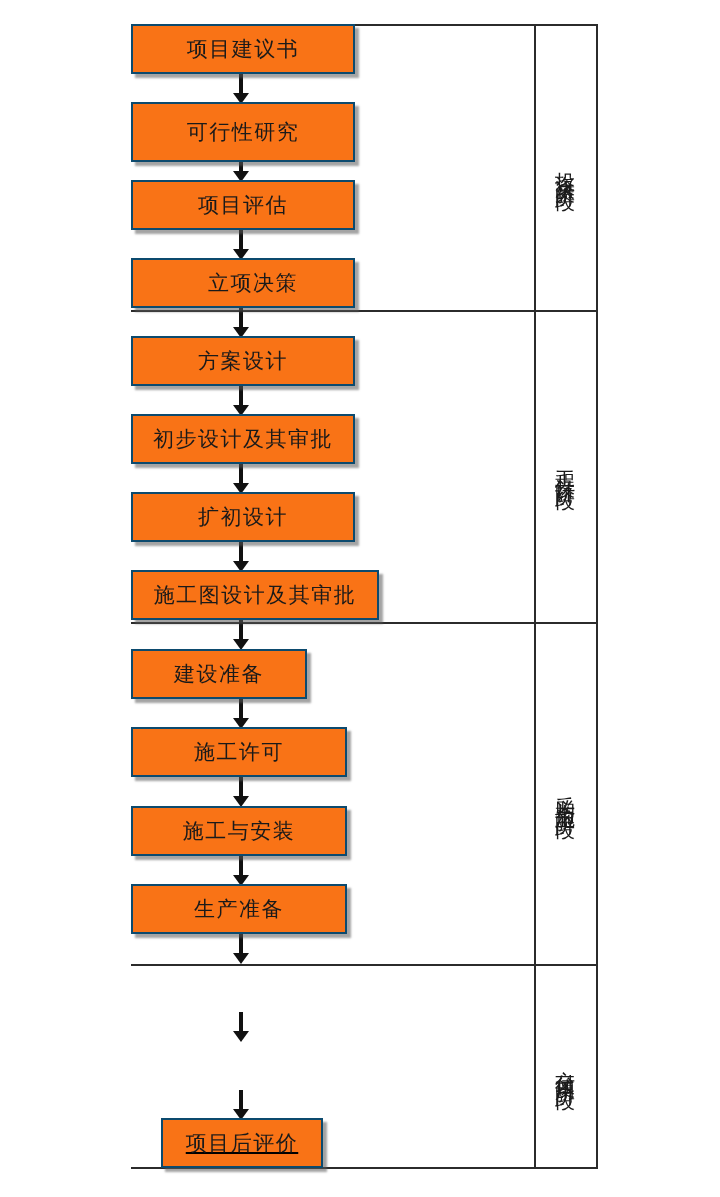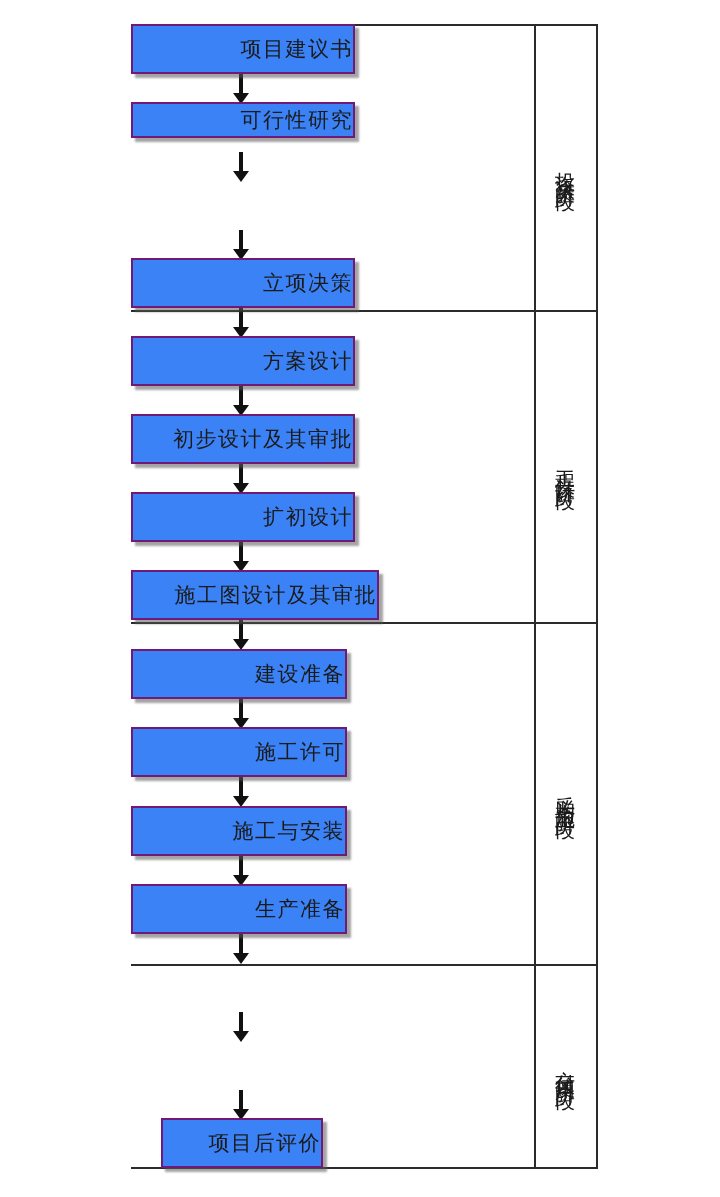--- a/index.html
+++ b/index.html
@@ -23,26 +23,26 @@
     position: absolute;
     background: #2b2b2b;
   }
   .frame-h { height: 2px; }
   .frame-v { width: 2px; }
 
   
   .proc-box {
     position: absolute;
     box-sizing: border-box;
-    background: #3b82f6;
-    border: 2px solid #701a75;
+    background: #f97316;
+    border: 2px solid #0c4a6e;
     box-shadow: 4px 4px 2px rgba(90,90,90,0.55);
     display: flex;
     align-items: center;
-    justify-content: flex-end;
+    justify-content: center;
   }
   .proc-label {
     font-size: 21px;
     line-height: 1;
     color: #1a1a1a;
     letter-spacing: 1.5px;
     white-space: nowrap;
     font-family: "Liberation Serif", "DejaVu Serif", serif;
   }
 
@@ -154,51 +154,54 @@
       <div class="arrow-head"></div>
     </div>
   <div class="arrow" style="left:231px; top:1090px; width:20px; height:30px;">
       <div class="arrow-stem" style="height:22px;"></div>
       <div class="arrow-head"></div>
     </div>
 
   <div class="proc-box" style="left:131px; top:24px;   width:224px; height:50px;">
     <span class="proc-label">项目建议书</span>
   </div>
-  <div class="proc-box" style="left:131px; top:102px;  width:224px; height:36px;">
+  <div class="proc-box" style="left:131px; top:102px;  width:224px; height:60px;">
     <span class="proc-label">可行性研究</span>
+  </div>
+  <div class="proc-box" style="left:131px; top:180px;  width:224px; height:50px;">
+    <span class="proc-label">项目评估</span>
   </div>
   <div class="proc-box" style="left:131px; top:258px;  width:224px; height:50px;padding-left:20px;">
     <span class="proc-label">立项决策</span>
   </div>
   <div class="proc-box" style="left:131px; top:336px;  width:224px; height:50px;">
     <span class="proc-label">方案设计</span>
   </div>
   <div class="proc-box" style="left:131px; top:414px;  width:224px; height:50px;">
     <span class="proc-label">初步设计及其审批</span>
   </div>
   <div class="proc-box" style="left:131px; top:492px;  width:224px; height:50px;">
     <span class="proc-label">扩初设计</span>
   </div>
   <div class="proc-box" style="left:131px; top:570px;  width:248px; height:50px;">
     <span class="proc-label">施工图设计及其审批</span>
   </div>
-  <div class="proc-box" style="left:131px; top:649px;  width:216px; height:50px;">
+  <div class="proc-box" style="left:131px; top:649px;  width:176px; height:50px;">
     <span class="proc-label">建设准备</span>
   </div>
   <div class="proc-box" style="left:131px; top:727px;  width:216px; height:50px;">
     <span class="proc-label">施工许可</span>
   </div>
   <div class="proc-box" style="left:131px; top:806px;  width:216px; height:50px;">
     <span class="proc-label">施工与安装</span>
   </div>
   <div class="proc-box" style="left:131px; top:884px;  width:216px; height:50px;">
     <span class="proc-label">生产准备</span>
   </div>
-  <div class="proc-box" style="left:161px; top:1118px; width:162px; height:50px;">
+  <div class="proc-box" style="left:161px; top:1118px; width:162px; height:50px;text-decoration:underline;">
     <span class="proc-label">项目后评价</span>
   </div>
 
   <div class="phase-cell" style="left:536px; top:26px;   width:60px; height:284px;">
     <span class="phase-label">投资决策阶段</span>
   </div>
   <div class="phase-cell" style="left:536px; top:312px;  width:60px; height:310px;">
     <span class="phase-label">工程设计阶段</span>
   </div>
   <div class="phase-cell" style="left:536px; top:624px;  width:60px; height:340px;">

